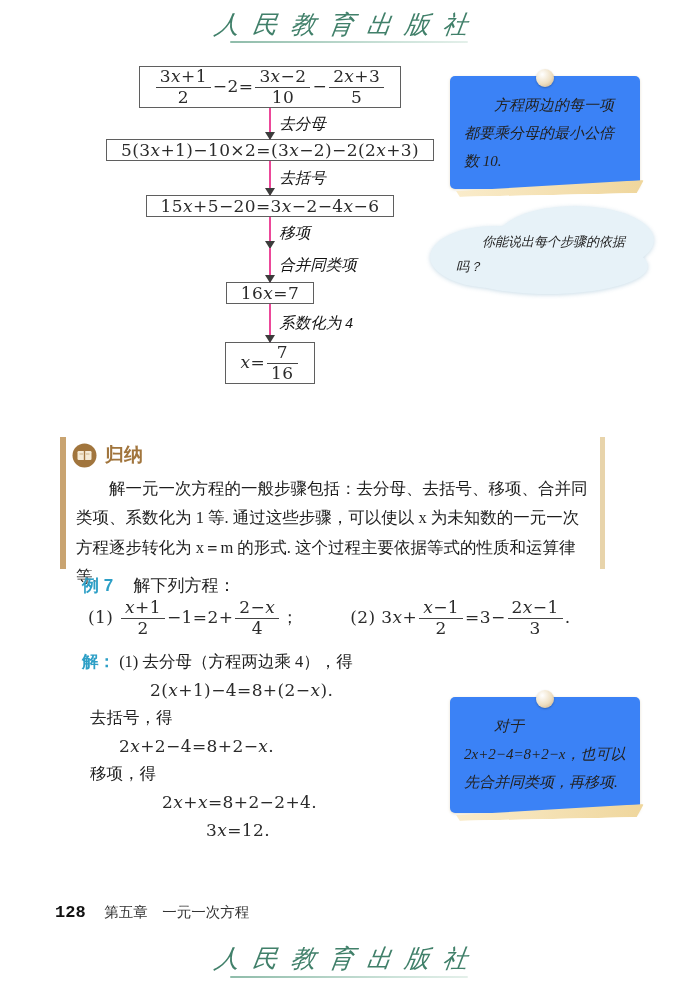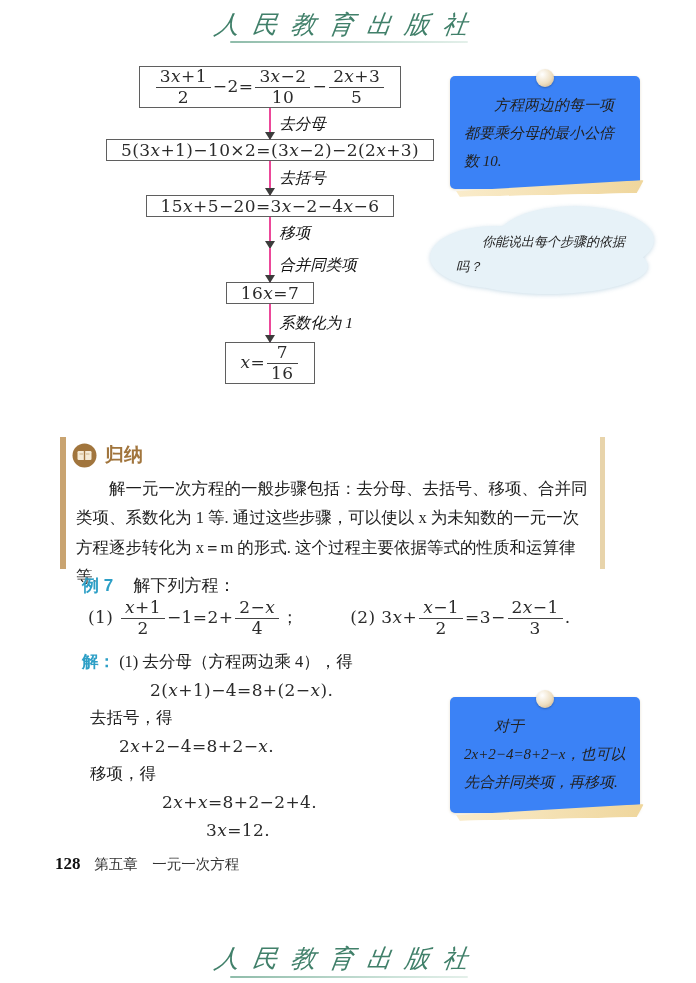--- a/index.html
+++ b/index.html
@@ -100,22 +100,22 @@
   .ex-prompt { margin-left:16px; }
   .eq-row { position:absolute; left:88px; top:598px; width:560px; font-size:17px; }
   .eq-row .eq1 { display:inline-block; width:258px; }
   .sol { position:absolute; left:82px; top:648px; width:400px;
          font-size:16.5px; line-height:28px; }
   .sol .lbl { margin:0; }
   .sol .meq { margin:0; font-size:17px; }
   .blue { color:#2d9fc6; font-weight:bold; }
 
   
-  .footer { position:absolute; left:55px; top:854px; font-size:14.5px; color:#333;
-            font-family:Liberation Serif, serif; }
+  .footer { position:absolute; left:55px; top:903px; font-size:14.5px; color:#333;
+            font-family:Liberation Mono, monospace; }
   .pageno { font-size:17px; font-weight:bold; margin-right:10px; color:#111; }
 </style>
 </head>
 <body>
 
 <div class="page">
 
   <div class="logo" style="top:8px">人民教育出版社</div>
   <div class="logo-line" style="top:41px"></div>
 
@@ -130,21 +130,21 @@
       </div>
     <div class="fc-box math"><span>15<i>x</i>+5−20=3<i>x</i>−2−4<i>x</i>−6</span></div>
     <div class="fc-arrow h32">
         <span class="step">移项</span>
       </div>
     <div class="fc-arrow h34">
         <span class="step">合并同类项</span>
       </div>
     <div class="fc-box math"><span>16<i>x</i>=7</span></div>
     <div class="fc-arrow h38">
-        <span class="step">系数化为 1</span>
+        <span class="step">系数化为 4</span>
       </div>
     <div class="fc-box math"><span><i>x</i>=</span><span class="frac"><span class="fn">7</span><span class="fd">16</span></span></div>
   </div>
 
   <div class="note" style="left:450px; top:76px; min-height:104px;">
     <span class="pin"></span>
     <p>方程两边的每一项都要乘分母的最小公倍数 10.</p>
   </div>
 
   <div class="bubble">

